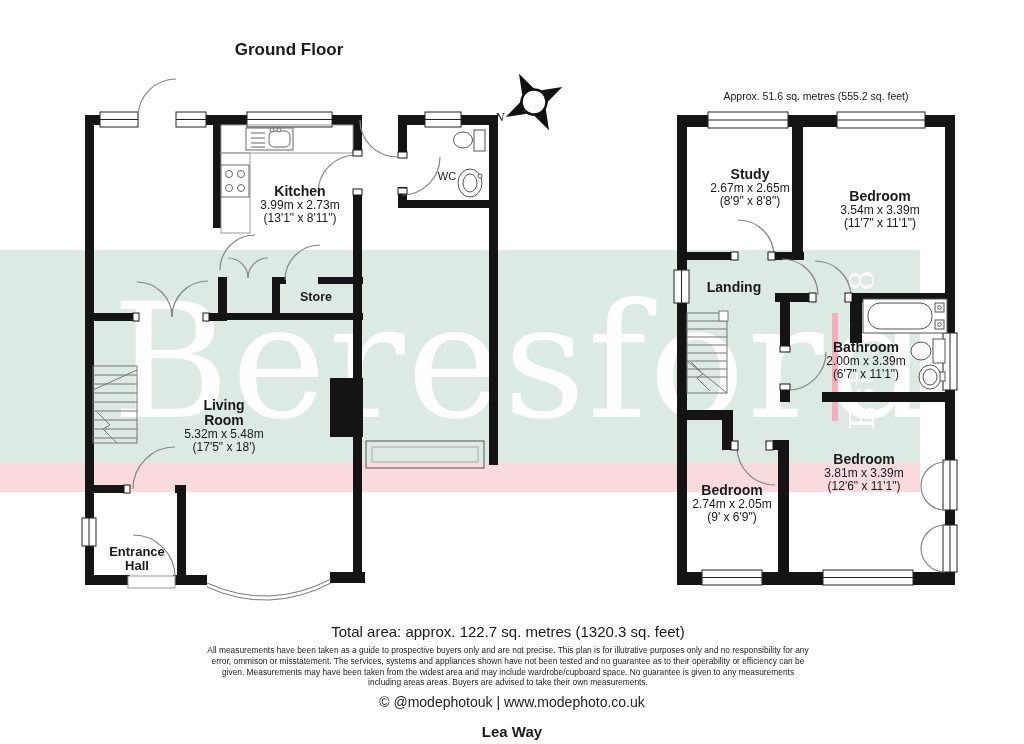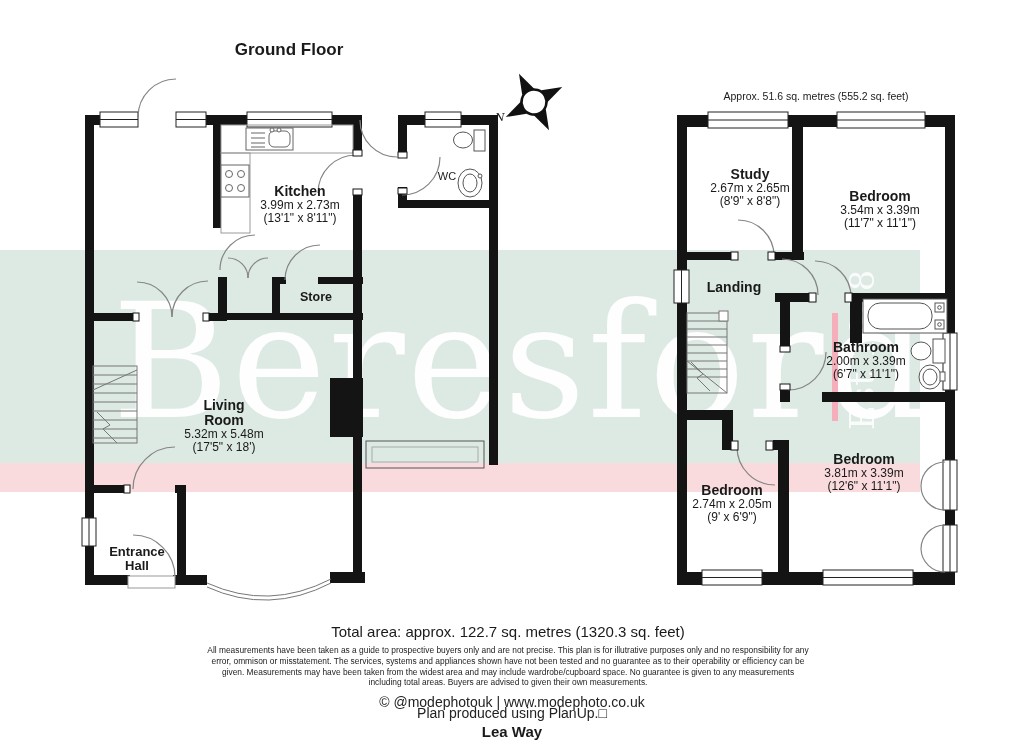--- a/index.html
+++ b/index.html
@@ -323,21 +323,20 @@
     <div class="rn">Bedroom</div>
     <div class="rd">3.81m x 3.39m</div>
     <div class="rd">(12'6" x 11'1")</div>
   </div>
 
   <div id="total-area">Total area: approx. 122.7 sq. metres (1320.3 sq. feet)</div>
   <div id="disclaimer">
     <div>All measurements have been taken as a guide to prospective buyers only and are not precise. This plan is for illutrative purposes only and no responsibility for any</div>
     <div>error, ommison or misstatement. The services, systems and appliances shown have not been tested and no guarantee as to their operability or efficiency can be</div>
     <div>given. Measurements may have been taken from the widest area and may include wardrobe/cupboard space. No guarantee is given to any measurements</div>
-    <div>including total areas. Buyers are advised to given their own measurements.</div>
+    <div>including areas areas. Buyers are advised to take their own measurements.</div>
   </div>
   <div id="credits">
     <div>© @modephotouk | www.modephoto.co.uk</div>
-    <div>Plan produced using PlanUp.□</div>
   </div>
   <div id="address">Lea Way</div>
 
 </div>
 
 </body></html>

